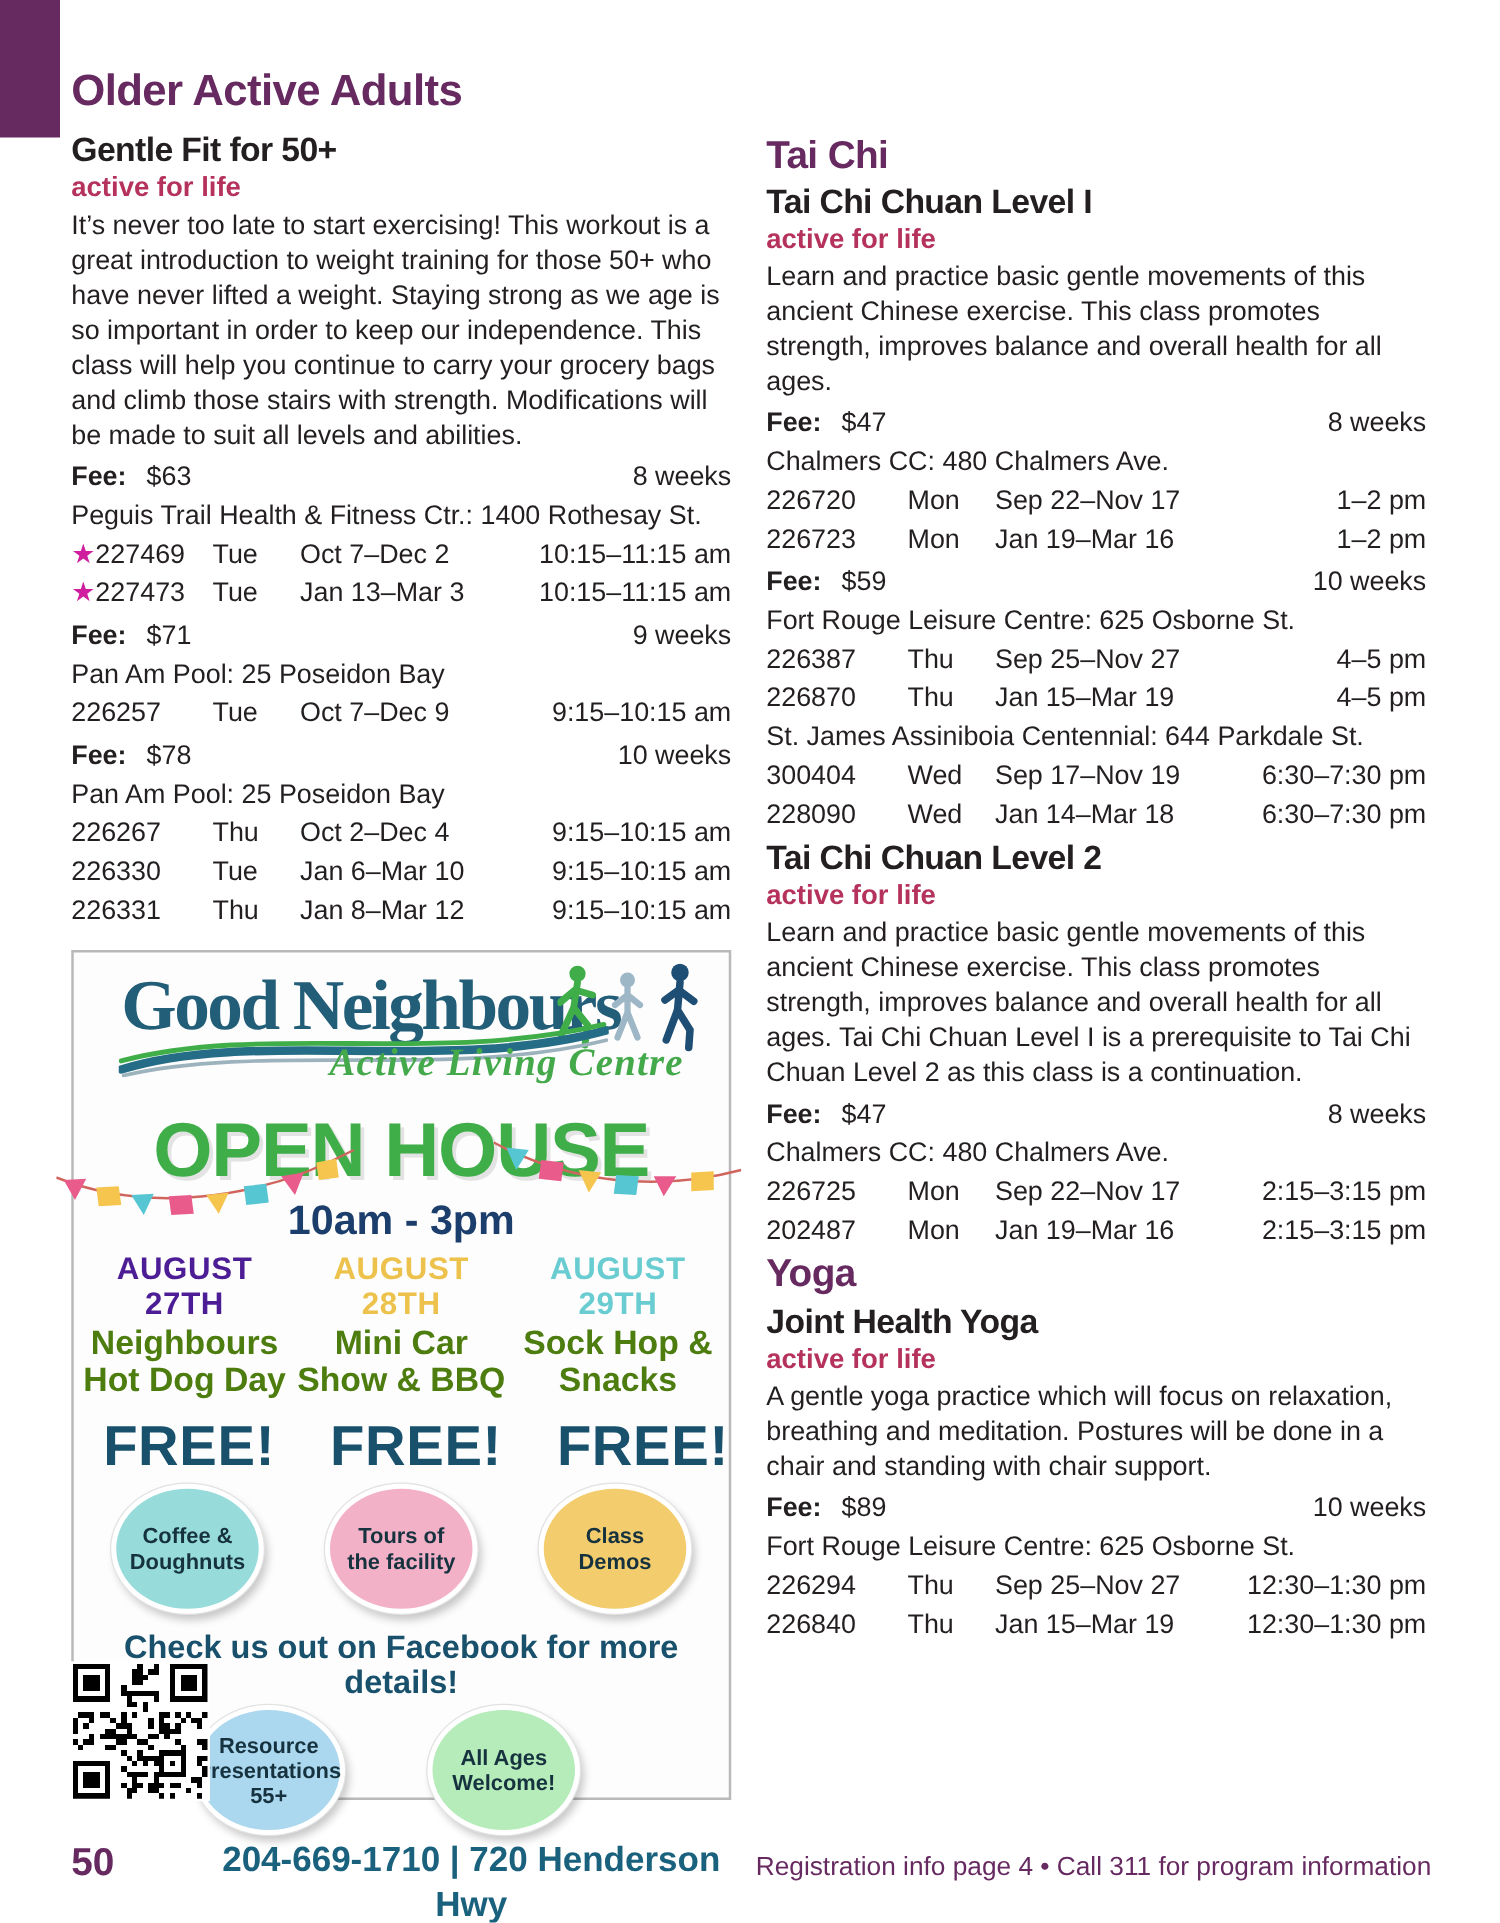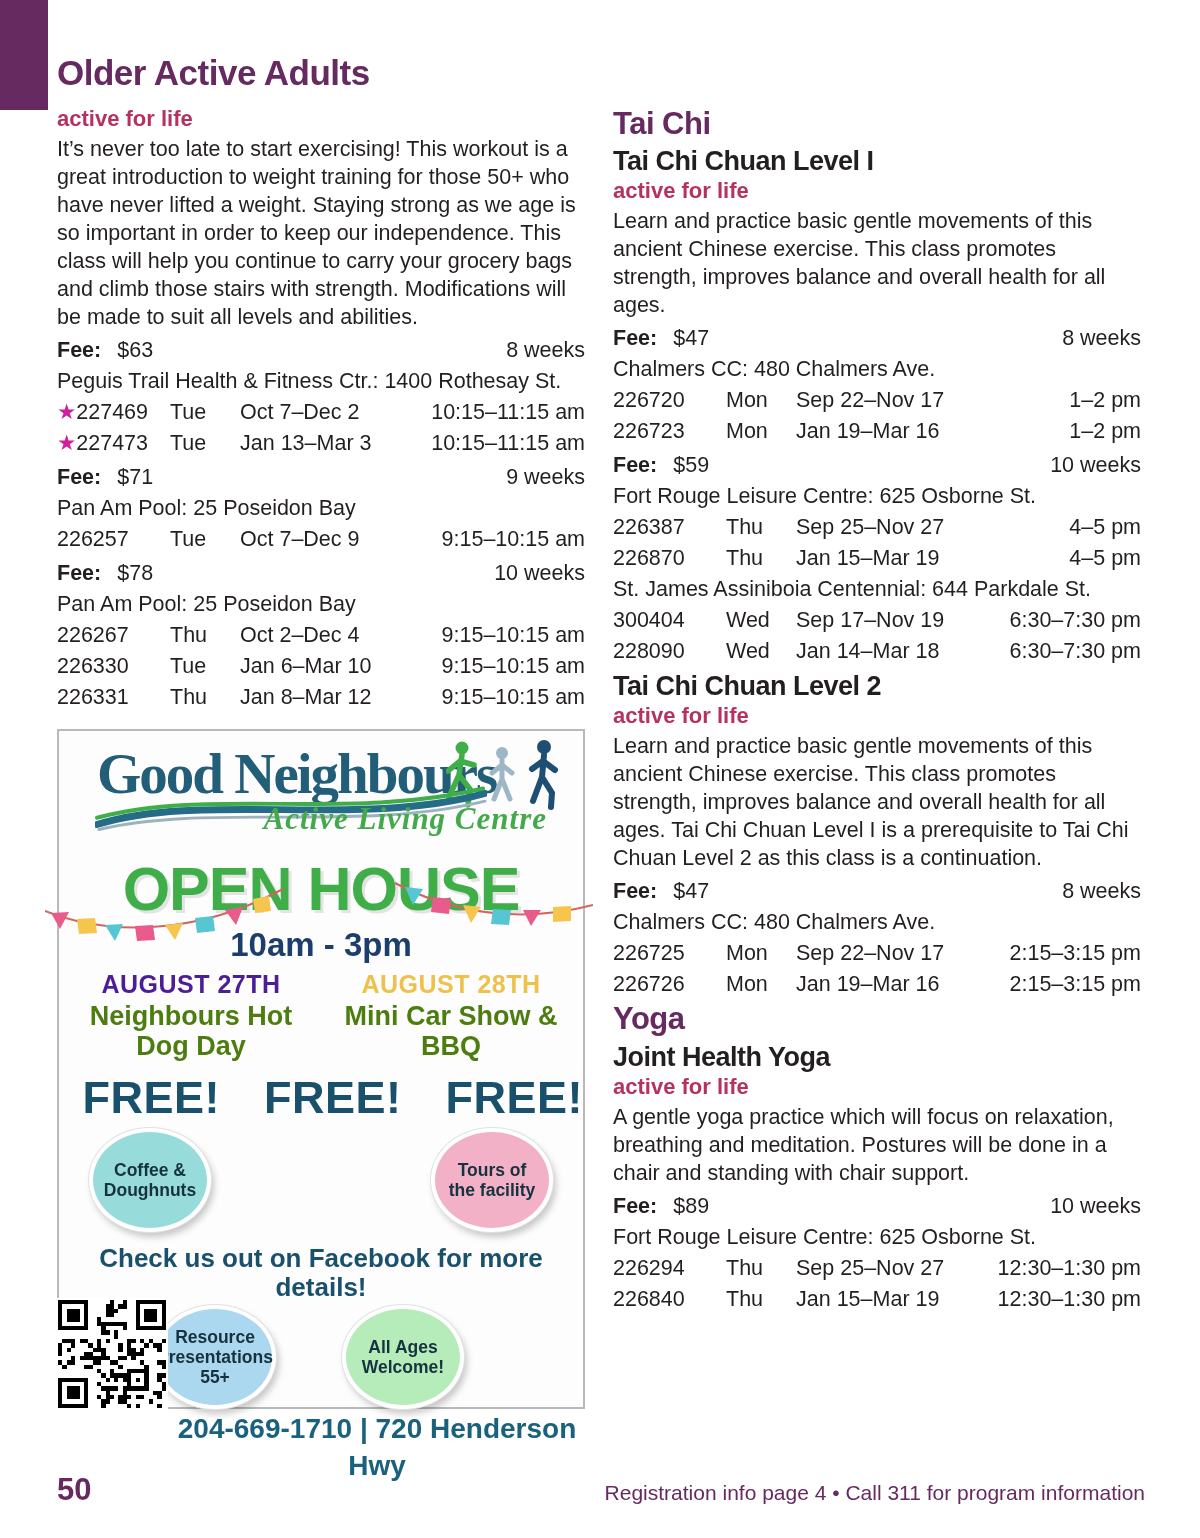--- a/index.html
+++ b/index.html
@@ -71,20 +71,21 @@
 </head>
 <body>
 
 <div class="corner-bar"></div>
 
 <h1 class="page-section">Older Active Adults</h1>
 
 <div class="columns">
 
   <div class="col">
+    <h3 class="prog" style="margin-top:0">Gentle Fit for 50+</h3>
     <div class="tagline">active for life</div>
     <div class="desc">It’s never too late to start exercising! This workout is a great introduction to weight training for those 50+ who have never lifted a weight. Staying strong as we age is so important in order to keep our independence. This class will help you continue to carry your grocery bags and climb those stairs with strength. Modifications will be made to suit all levels and abilities.</div>
 
     <div class="fee-line">
       <span class="fee-label">Fee:</span>
       <span class="fee-amount">$63</span>
       <span class="weeks">8 weeks</span>
     </div>
     <div class="location">Peguis Trail Health &amp; Fitness Ctr.: 1400 Rothesay St.</div>
     <div class="srow">
@@ -191,31 +192,36 @@
 
       <div class="days-row">
         <div class="day-col d0">
           <div class="day-date">AUGUST 27TH</div>
           <div class="day-event">Neighbours Hot Dog Day</div>
         </div>
         <div class="day-col d1">
           <div class="day-date">AUGUST 28TH</div>
           <div class="day-event">Mini Car Show &amp; BBQ</div>
         </div>
+        <div class="day-col d2">
+          <div class="day-date">AUGUST 29TH</div>
+          <div class="day-event">Sock Hop &amp; Snacks</div>
+        </div>
       </div>
 
       <div class="free-row">
         <span>FREE!</span>
         <span>FREE!</span>
         <span>FREE!</span>
       </div>
 
       <div class="badges-row1">
         <div class="badge b-teal">Coffee &amp; Doughnuts</div>
         <div class="badge b-pink">Tours of the facility</div>
+        <div class="badge b-yellow">Class Demos</div>
       </div>
 
       <div class="facebook-line">Check us out on Facebook for more details!</div>
 
       <div class="badges-row2">
         <div class="badge b-blue">Resource Presentations 55+</div>
         <div class="badge b-green">All Ages Welcome!</div>
       </div>
 
       <div class="contact">
@@ -447,21 +453,21 @@
       <span class="weeks">8 weeks</span>
     </div>
     <div class="location">Chalmers CC: 480 Chalmers Ave.</div>
     <div class="srow">
       <span class="c-id">226725</span>
       <span class="c-day">Mon</span>
       <span class="c-dates">Sep 22–Nov 17</span>
       <span class="c-time">2:15–3:15 pm</span>
     </div>
     <div class="srow">
-      <span class="c-id">226726</span>
+      <span class="c-id">202487</span>
       <span class="c-day">Mon</span>
       <span class="c-dates">Jan 19–Mar 16</span>
       <span class="c-time">2:15–3:15 pm</span>
     </div>
 
     <h2 class="cat mt14">Yoga</h2>
 
     <h3 class="prog">Joint Health Yoga</h3>
     <div class="tagline">active for life</div>
     <div class="desc">A gentle yoga practice which will focus on relaxation, breathing and meditation. Postures will be done in a chair and standing with chair support.</div>

